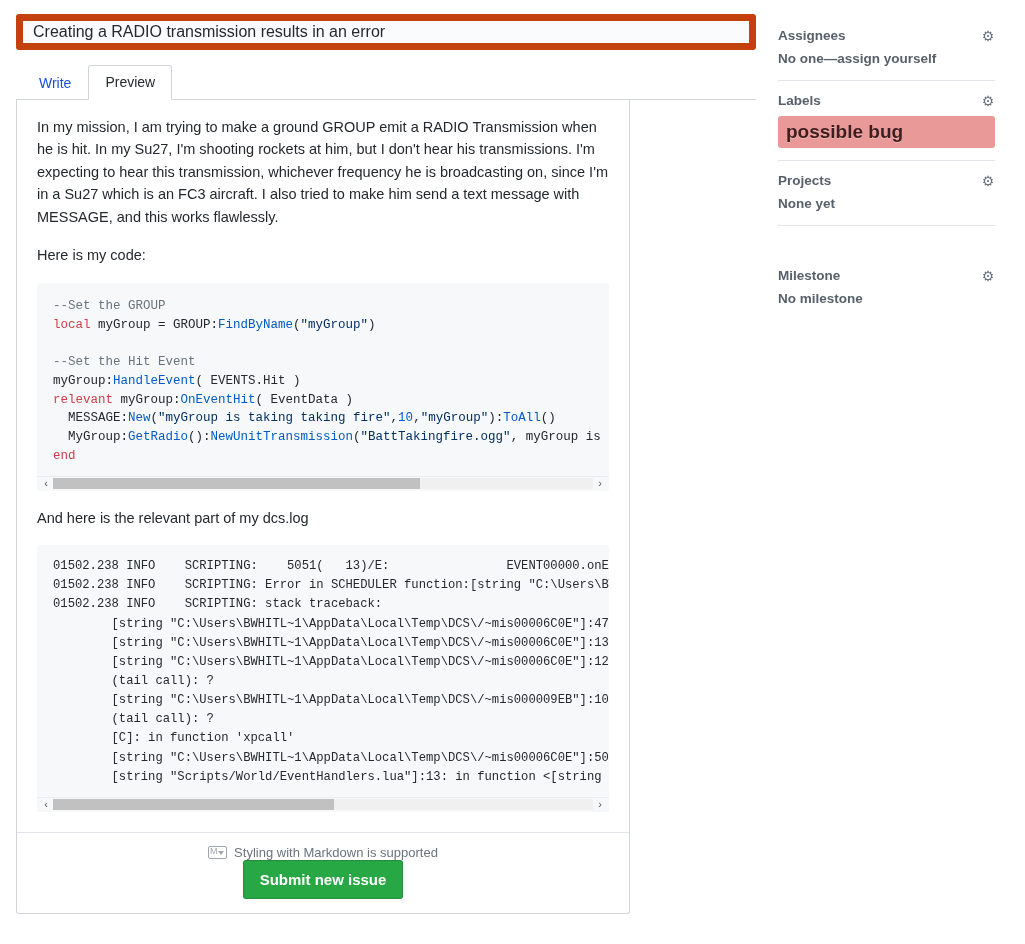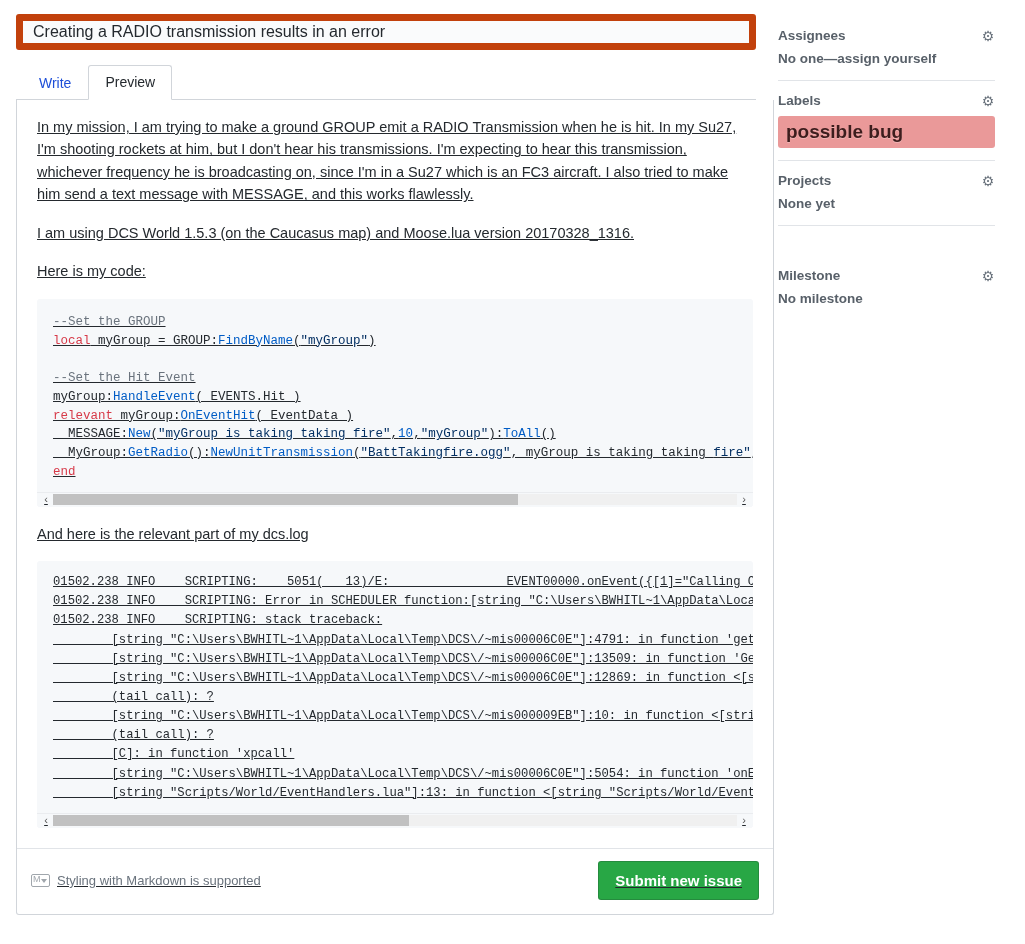--- a/index.html
+++ b/index.html
@@ -56,27 +56,26 @@
     cursor: pointer;
     background: transparent;
   }
   .tab.active {
     background: #ffffff;
     border-color: #d1d5da;
     color: #24292e;
     border-bottom: 1px solid #ffffff;
   }
   .body-wrap {
-    width: 758px;
+    width: 614px;
     border: 1px solid #d1d5da;
     border-top: none;
     border-radius: 0 0 3px 3px;
     background: #fff;
     padding: 0;
-    text-decoration: underline;
   }
   .preview-body {
     padding: 16px 20px 4px 20px;
   }
   .preview-body p {
     margin: 0 0 16px 0;
     line-height: 1.55;
     font-size: 14.5px;
     color: #24292e;
   }
@@ -136,20 +135,21 @@
     height: 11px;
     background: #c1c1c1;
     border-radius: 0;
   }
   .footer-bar {
     border-top: 1px solid #e1e4e8;
     padding: 12px 14px 14px 14px;
     display: flex;
     align-items: center;
     justify-content: space-between;
+    flex-direction: column;
   }
   .markdown-note {
     display: flex;
     align-items: center;
     gap: 7px;
     color: #6a737d;
     font-size: 13px;
   }
   .md-icon {
     width: 19px;
@@ -250,21 +250,20 @@
     <div class="tabs">
       <div class="tab">Write</div>
       <div class="tab active">Preview</div>
     </div>
 
     <div class="body-wrap">
       <div class="preview-body">
 
         <p>In my mission, I am trying to make a ground GROUP emit a RADIO Transmission when he is hit. In my Su27, I'm shooting rockets at him, but I don't hear his transmissions.
 I'm expecting to hear this transmission, whichever frequency he is broadcasting on, since I'm in a Su27 which is an FC3 aircraft. I also tried to make him send a text message with MESSAGE, and this works flawlessly.</p>
-        <p>I am using DCS World 1.5.3 (on the Caucasus map) and Moose.lua version 20170328_1316.</p>
         <p>Here is my code:</p>
 
         <div class="code-block">
           <div class="code-inner"><span class="cmt">--Set the GROUP</span>
 <span class="kw">local</span> myGroup = GROUP:<span class="fn">FindByName</span>(<span class="str">"myGroup"</span>)
 
 <span class="cmt">--Set the Hit Event</span>
 myGroup:<span class="fn">HandleEvent</span>( EVENTS.Hit )
 <span class="kw">relevant</span> myGroup:<span class="fn">OnEventHit</span>( EventData )
   MESSAGE:<span class="fn">New</span>(<span class="str">"myGroup is taking taking fire"</span>,<span class="num">10</span>,<span class="str">"myGroup"</span>):<span class="fn">ToAll</span>()

